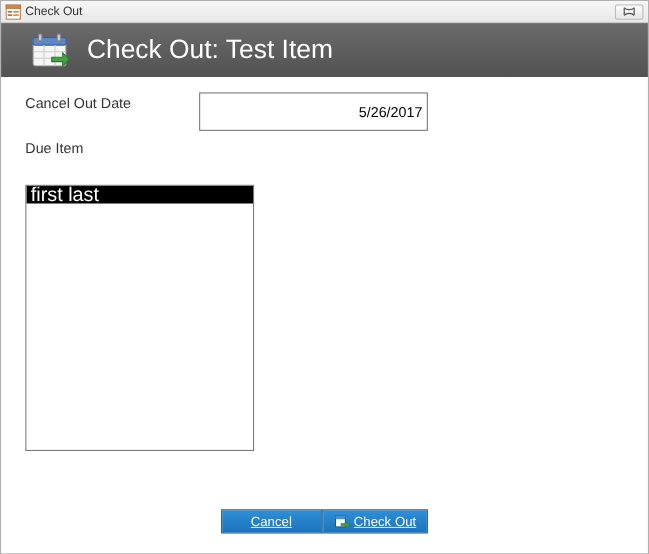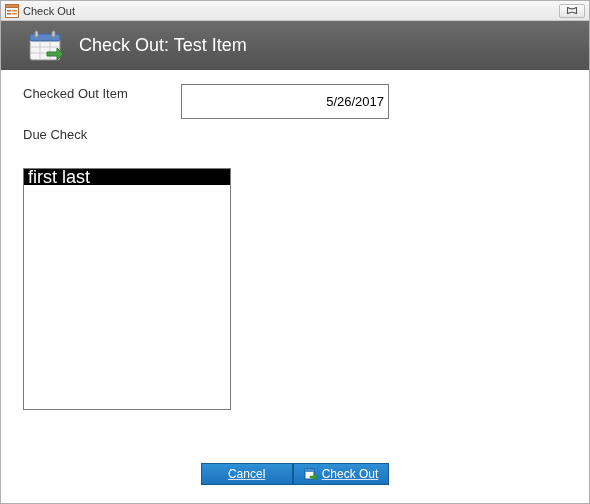--- a/index.html
+++ b/index.html
@@ -60,21 +60,21 @@
     padding-left: 26px;
     color: #fff;
   }
   .banner .banner-icon {
     width: 38px;
     height: 36px;
     margin-right: 14px;
     flex-shrink: 0;
   }
   .banner .banner-title {
-    font-size: 18px;
+    font-size: 24px;
     font-weight: 300;
     font-family: "Segoe UI Light", "Segoe UI", sans-serif;
   }
   .form-area {
     flex: 1;
     padding: 14px 22px 0 22px;
     font-size: 13px;
     color: #333;
   }
   .row {
@@ -200,26 +200,26 @@
         <line x1="23" y1="13" x2="23" y2="32" stroke="#ccc"></line>
         <path d="M20 30 L30 30 L30 26 L36 32 L30 38 L30 34 L20 34 Z" fill="#4aa04a" stroke="#2f7a2f" transform="translate(0,-6)"></path>
       </svg>
     </span>
     <span class="banner-title">Check Out: Test Item</span>
   </div>
 
   <div class="form-area">
 
     <div class="row">
-      <div class="label">Checked Out Item</div>
+      <div class="label">Cancel Out Date</div>
       <input class="text-input" type="text" value="5/26/2017" style="">
     </div>
 
     <div class="row">
-      <div class="label">Due Check</div>
+      <div class="label">Due Item</div>
     </div>
 
 
     <div class="spacer"></div>
 
     <div class="row">
       <div class="listbox">
         <div class="option selected">first last</div>
       </div>
     </div>

